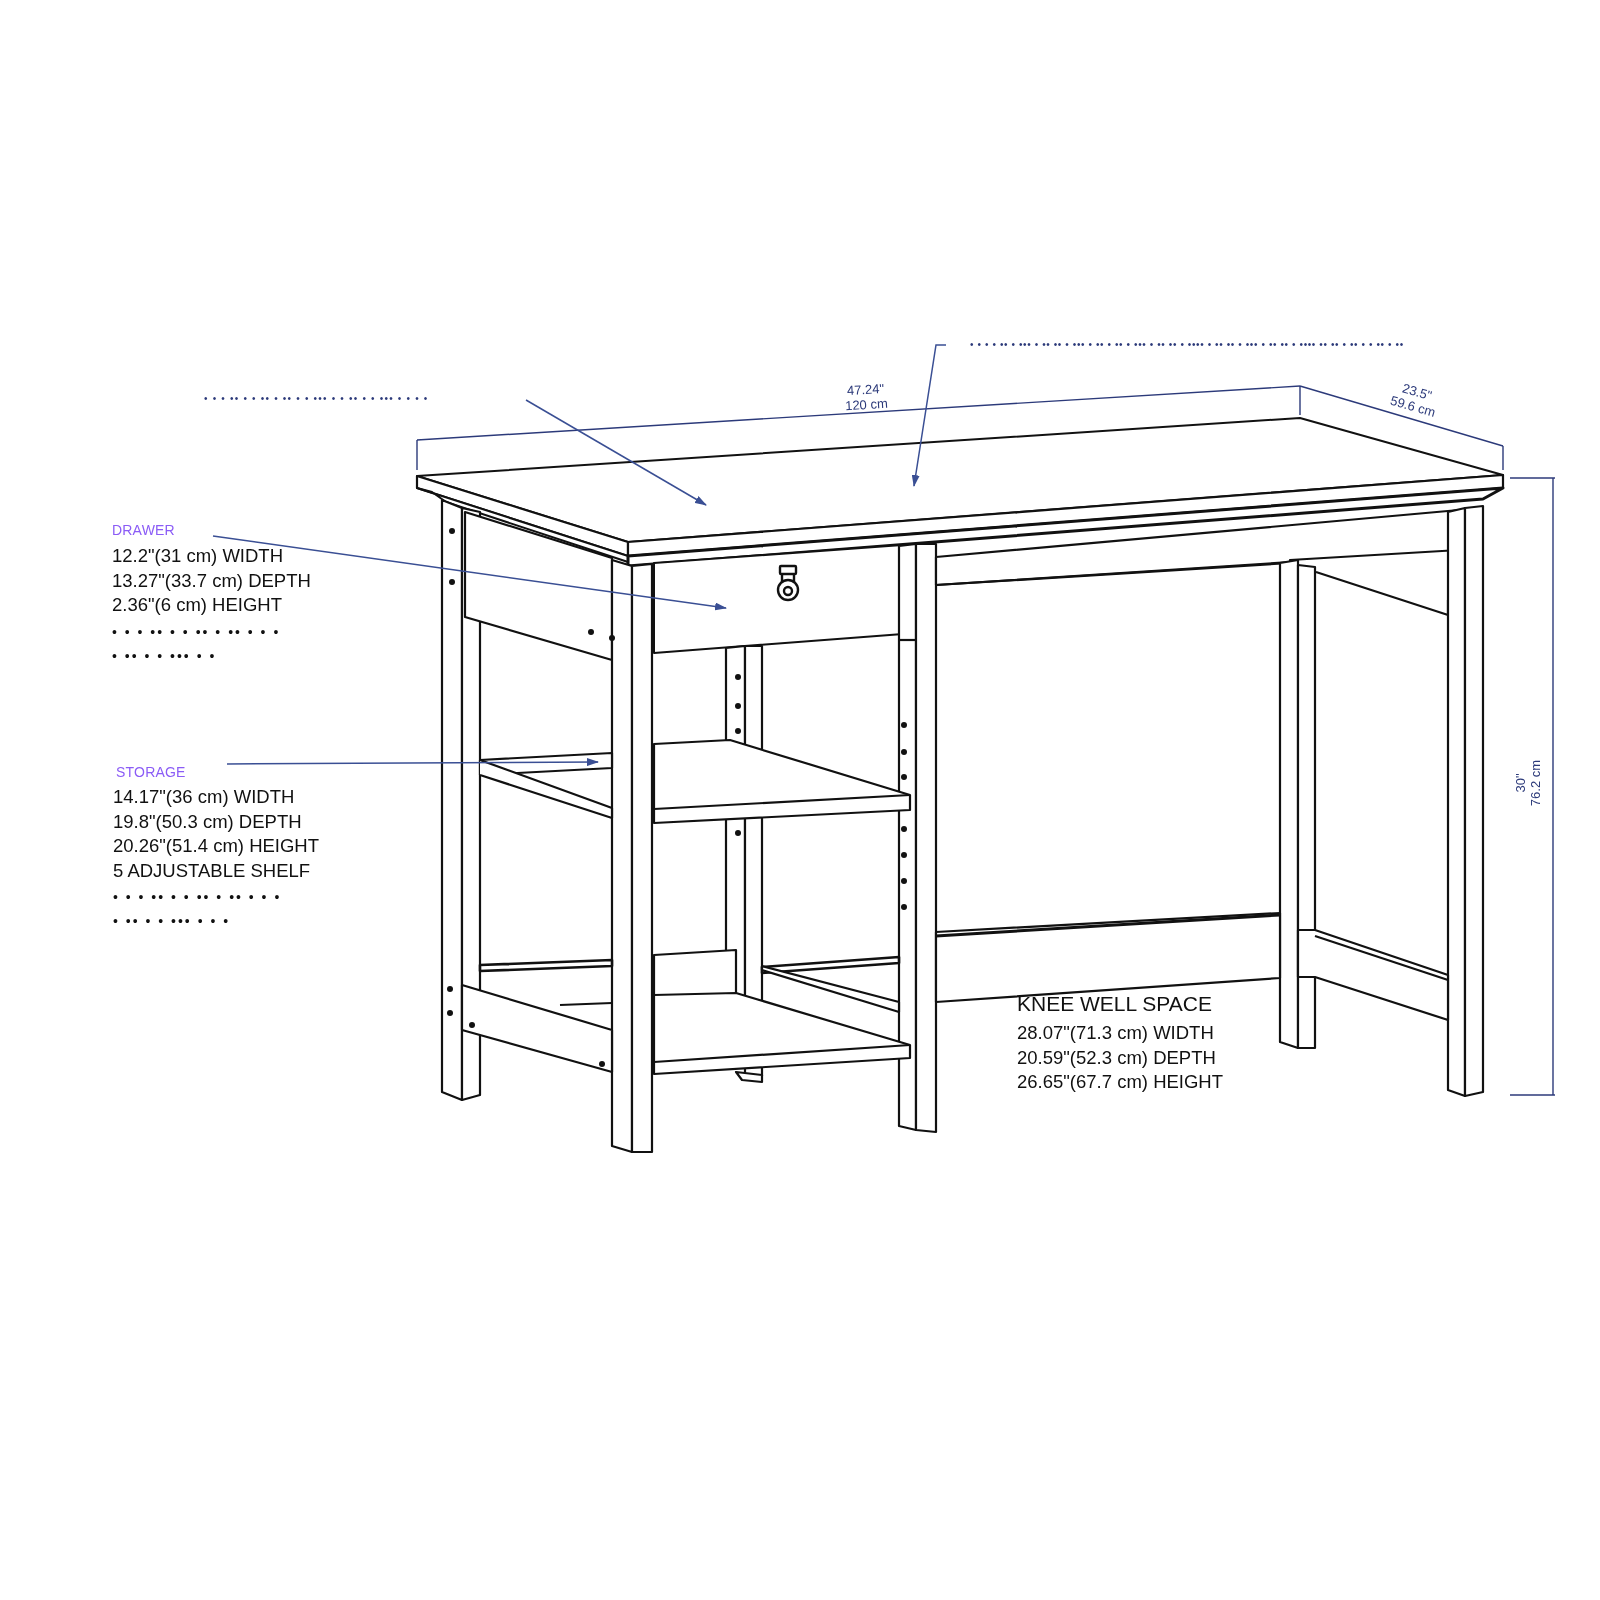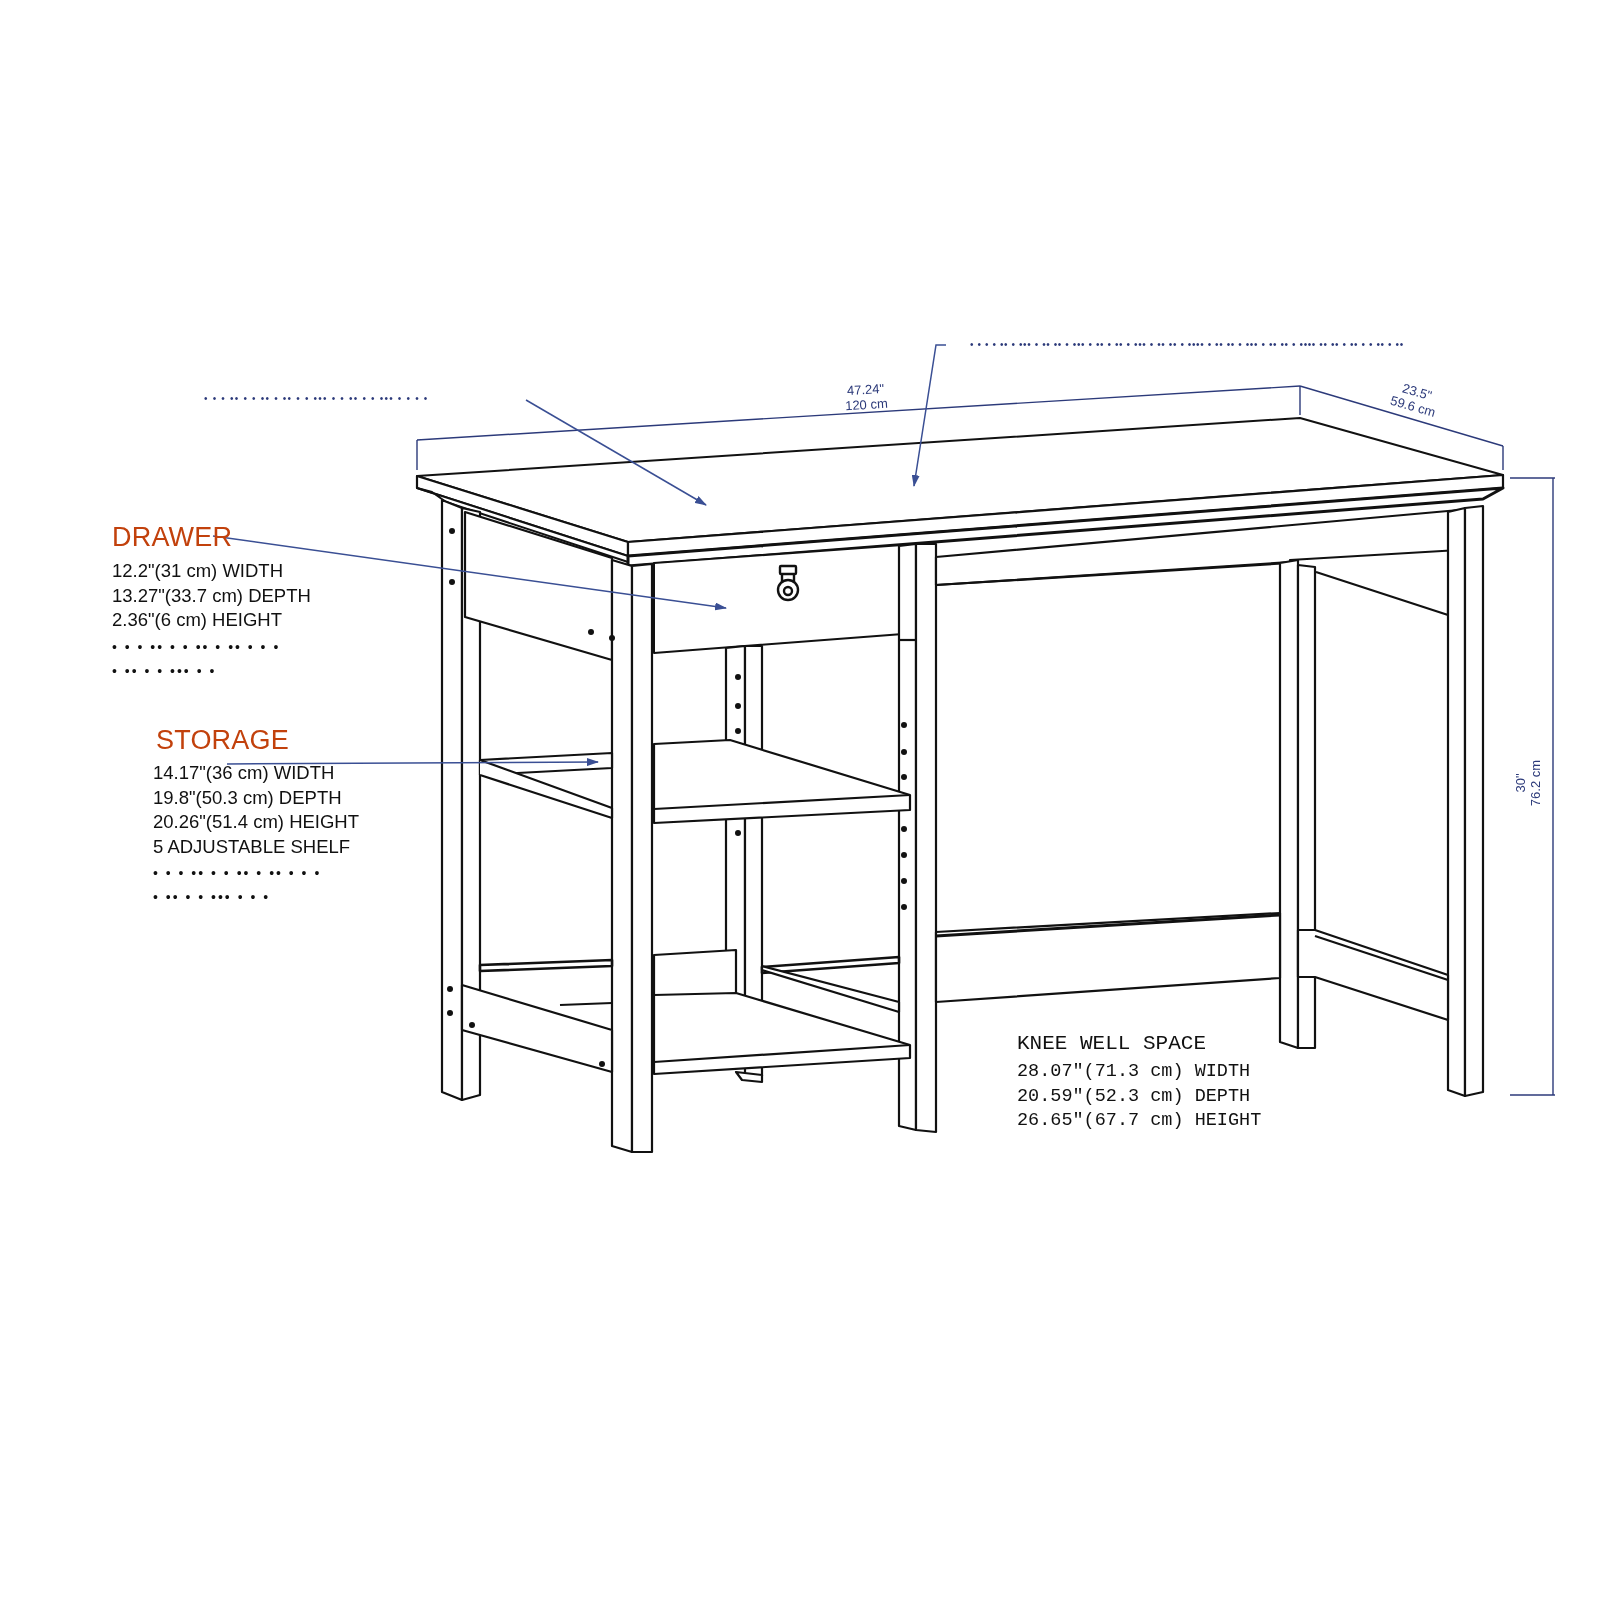--- a/index.html
+++ b/index.html
@@ -1,19 +1,19 @@
 <!DOCTYPE html>
 <html><head>
 <meta charset="utf-8">
 <style>
   html, body { margin: 0; padding: 0; background: #ffffff; }
   body { width: 1600px; height: 1600px; position: relative; overflow: hidden; font-family: "Liberation Sans", sans-serif; }
   #canvas { position: absolute; left: 0; top: 0; width: 1600px; height: 1600px; }
   .lbl { position: absolute; white-space: nowrap; font-family: "Liberation Sans", sans-serif; }
-  .section-title { color: #c2410c; font-size: 27px; letter-spacing: 0.2px; }
+  .section-title { color: #8b5cf6; font-size: 14px; letter-spacing: 0.2px; }
   .spec { color: #111111; font-size: 18.5px; line-height: 24.5px; }
   .dots { color: #2c3a7a; font-size: 14px; letter-spacing: 2px; line-height: 24px; }
   .dim { color: #2c3a7a; font-size: 13px; line-height: 15px; text-align: center; }
   .knee-title { color: #111111; font-size: 21px; }
 </style>
 </head>
 <body>
 
 <svg id="canvas" viewBox="0 0 1600 1600" xmlns="http://www.w3.org/2000/svg">
   <defs>
@@ -166,34 +166,34 @@
     <div>12.2"(31 cm) WIDTH</div>
     <div>13.27"(33.7 cm) DEPTH</div>
     <div>2.36"(6 cm) HEIGHT</div>
   </div>
   <div class="dots" style="color:#111; margin-top:2px;">
     <div>• • • •• • • ••  • •• • • •</div>
     <div>• •• • • ••• • •</div>
   </div>
 </div>
 
-<div class="lbl" style="left:116px; top:725px;margin-left:40px;">
+<div class="lbl" style="left:116px; top:764px;">
   <div class="section-title">STORAGE</div>
   <div class="spec" style="margin-top:5px; margin-left:-3px;">
     <div>14.17"(36 cm) WIDTH</div>
     <div>19.8"(50.3 cm) DEPTH</div>
     <div>20.26"(51.4 cm) HEIGHT</div>
     <div>5 ADJUSTABLE SHELF</div>
   </div>
   <div class="dots" style="color:#111; margin-top:2px; margin-left:-3px;">
     <div>• • • •• • • ••  • •• • • •</div>
     <div>• •• • • ••• • • •</div>
   </div>
 </div>
 
-<div class="lbl" style="left:1017px; top:1032px;font-family:Liberation Mono, monospace;">
+<div class="lbl" style="left:1017px; top:992px;">
   <div class="knee-title">KNEE WELL SPACE</div>
   <div class="spec" style="margin-top:5px;">
     <div>28.07"(71.3 cm) WIDTH</div>
     <div>20.59"(52.3 cm) DEPTH</div>
     <div>26.65"(67.7 cm) HEIGHT</div>
   </div>
 </div>
 
 </body></html>

